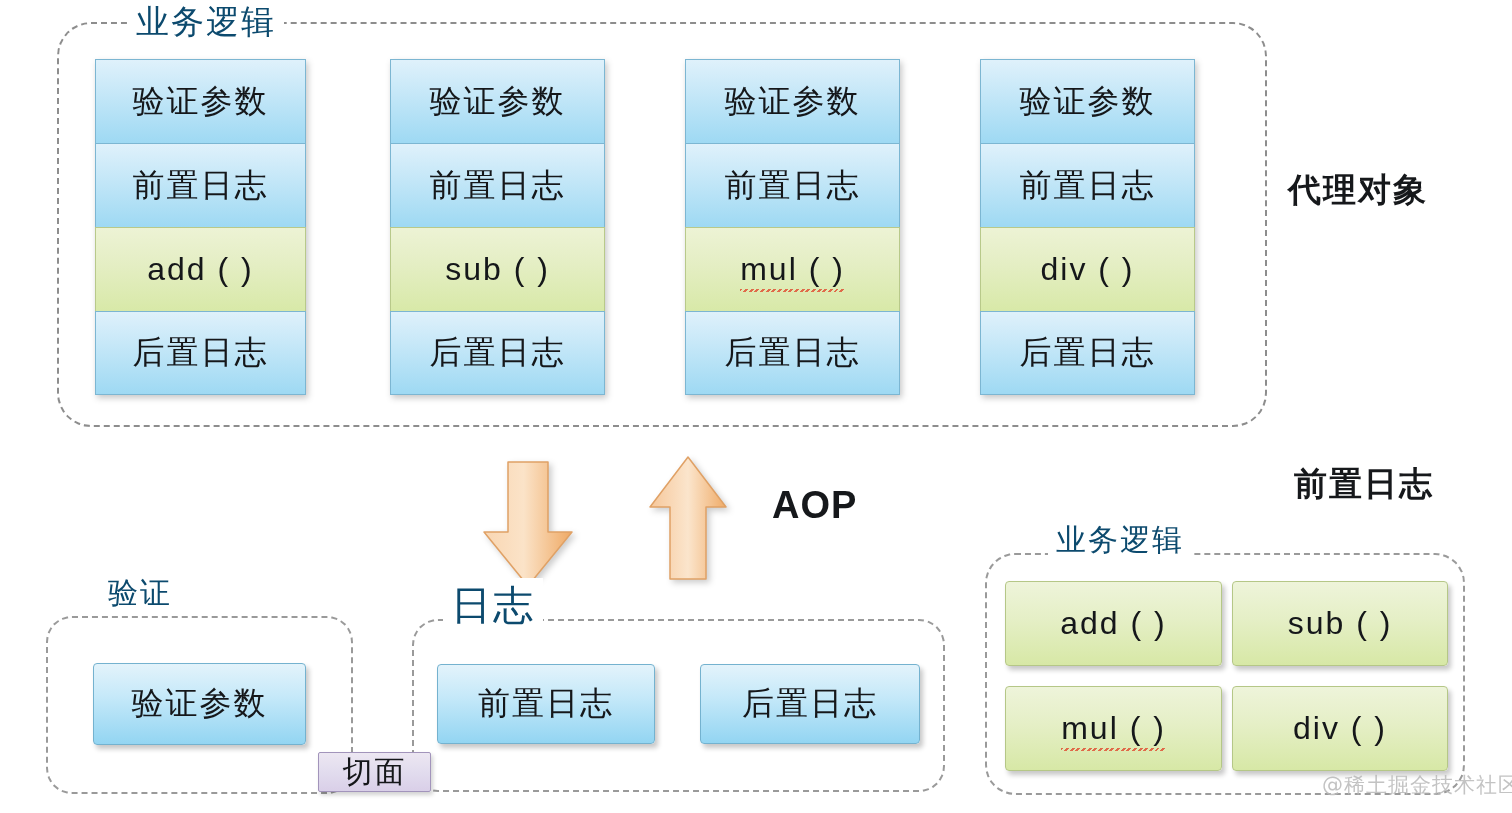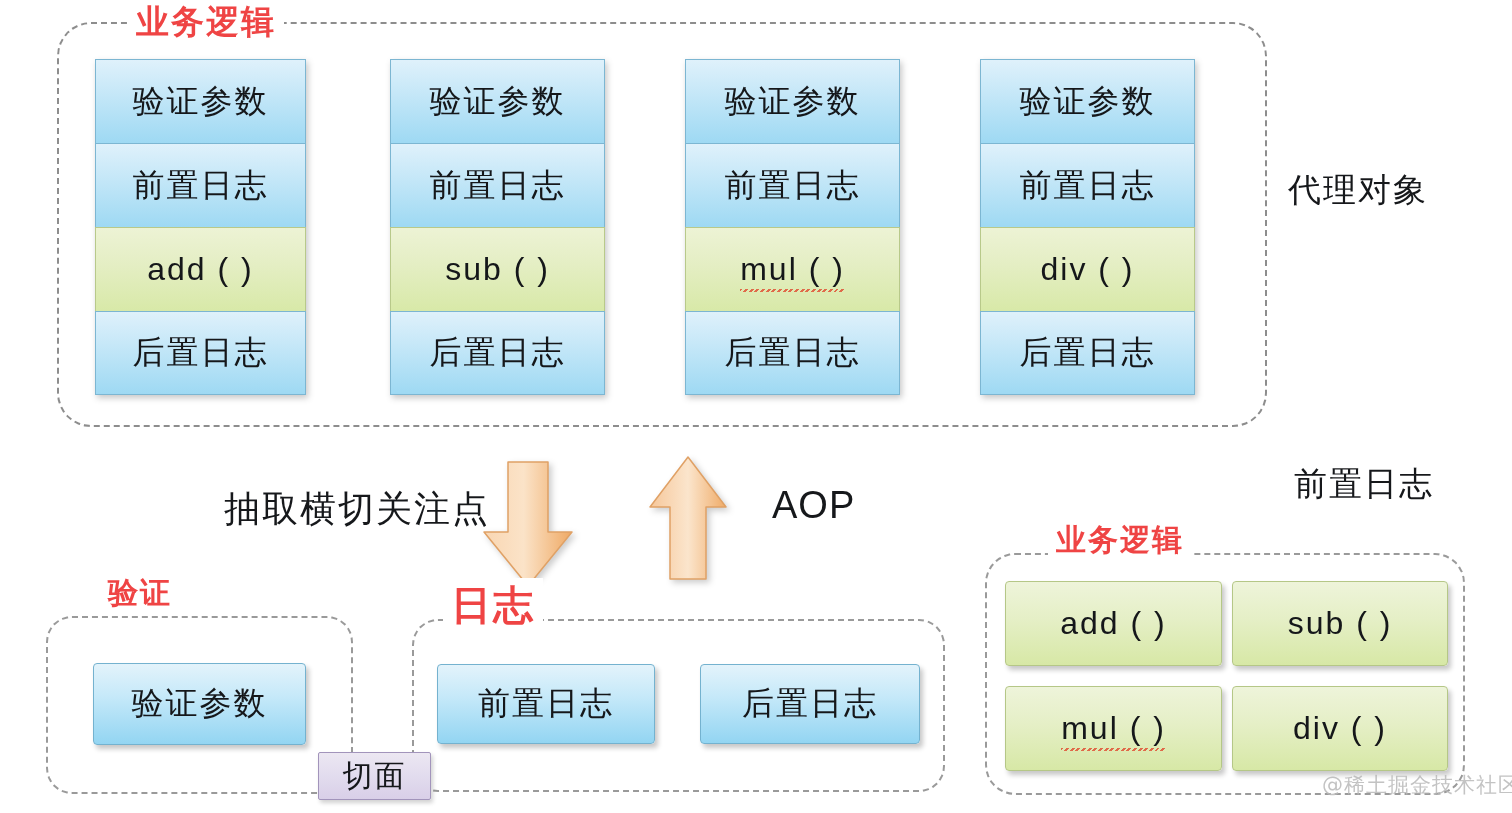--- a/index.html
+++ b/index.html
@@ -25,22 +25,22 @@
     border-radius: 34px;
     background: transparent;
     box-sizing: border-box;
   }
   .dashed-group.thin {
     border-width: 2px;
     border-color: #9a9a9a;
   }
   .group-caption {
     position: absolute;
-    color: #ef4444;
-    font-weight: 700;
+    color: #0c4a6e;
+    font-weight: 400;
     white-space: nowrap;
     letter-spacing: 2px;
     background: #ffffff;
     padding: 0 8px;
     z-index: 6;
   }
 
   
   .proxy-col {
     position: absolute;
@@ -116,26 +116,26 @@
     border-radius: 2px;
     box-shadow: 2px 3px 4px rgba(0,0,0,0.18);
     font-size: 30px;
   }
 
   
   .label {
     position: absolute;
     color: #16181b;
     white-space: nowrap;
-    font-weight: 400;
+    font-weight: 700;
     letter-spacing: 2px;
   }
   .label.latin {
     font-family: "Liberation Sans", "DejaVu Sans", sans-serif;
-    font-weight: 400;
+    font-weight: 700;
     letter-spacing: 1px;
   }
 
   
   .arrow {
     position: absolute;
     filter: drop-shadow(3px 3px 3px rgba(0,0,0,0.2));
   }
 
   
@@ -182,21 +182,20 @@
 
   <div class="proxy-col" style="left:980px; top:59px; width:215px;">
     <div class="cell blue">验证参数</div>
     <div class="cell blue">前置日志</div>
     <div class="cell green">div ( )</div>
     <div class="cell blue">后置日志</div>
   </div>
 
   <div class="label" style="left:1288px; top:168px; font-size:33px;">代理对象</div>
 
-  <div class="label" style="left:224px; top:485px; font-size:36px;">抽取横切关注点</div>
 
   <svg class="arrow" style="left:480px; top:460px;" width="96" height="130" viewBox="0 0 96 130">
     <defs>
       <linearGradient id="gradDown" x1="0" y1="0" x2="1" y2="0">
         <stop offset="0%" stop-color="#f9d6b2"></stop>
         <stop offset="45%" stop-color="#fbe3c8"></stop>
         <stop offset="100%" stop-color="#efa964"></stop>
       </linearGradient>
     </defs>
     <path d="M28 2 H68 V72 H92 L48 126 L4 72 H28 Z" fill="url(#gradDown)" stroke="#e0a165" stroke-width="1.5" stroke-linejoin="round"></path>
@@ -217,21 +216,21 @@
 
   <div class="dashed-group thin" style="left:46px; top:616px; width:307px; height:178px; border-radius:26px;"></div>
   <div class="group-caption" style="left:100px; top:573px; font-size:30px;">验证</div>
   <div class="box blue" style="left:93px; top:663px; width:213px; height:82px;">验证参数</div>
 
   <div class="dashed-group thin" style="left:412px; top:619px; width:533px; height:173px; border-radius:26px;"></div>
   <div class="group-caption" style="left:443px; top:578px; font-size:40px;">日志</div>
   <div class="box blue" style="left:437px; top:664px; width:218px; height:80px;">前置日志</div>
   <div class="box blue" style="left:700px; top:664px; width:220px; height:80px;">后置日志</div>
 
-  <div class="box purple" style="left:318px; top:752px; width:113px; height:48px;">切面</div>
+  <div class="box purple" style="left:318px; top:752px; width:113px; height:40px;">切面</div>
 
   <div class="label" style="left:1294px; top:462px; font-size:33px;">前置日志</div>
 
   <div class="dashed-group thin" style="left:985px; top:553px; width:480px; height:242px; border-radius:30px;"></div>
   <div class="group-caption" style="left:1048px; top:520px; font-size:30px;">业务逻辑</div>
 
   <div class="box green" style="left:1005px; top:581px; width:217px; height:85px;">add ( )</div>
   <div class="box green" style="left:1232px; top:581px; width:216px; height:85px;">sub ( )</div>
   <div class="box green" style="left:1005px; top:686px; width:217px; height:85px;">
     <span class="squiggle">mul ( )</span>

